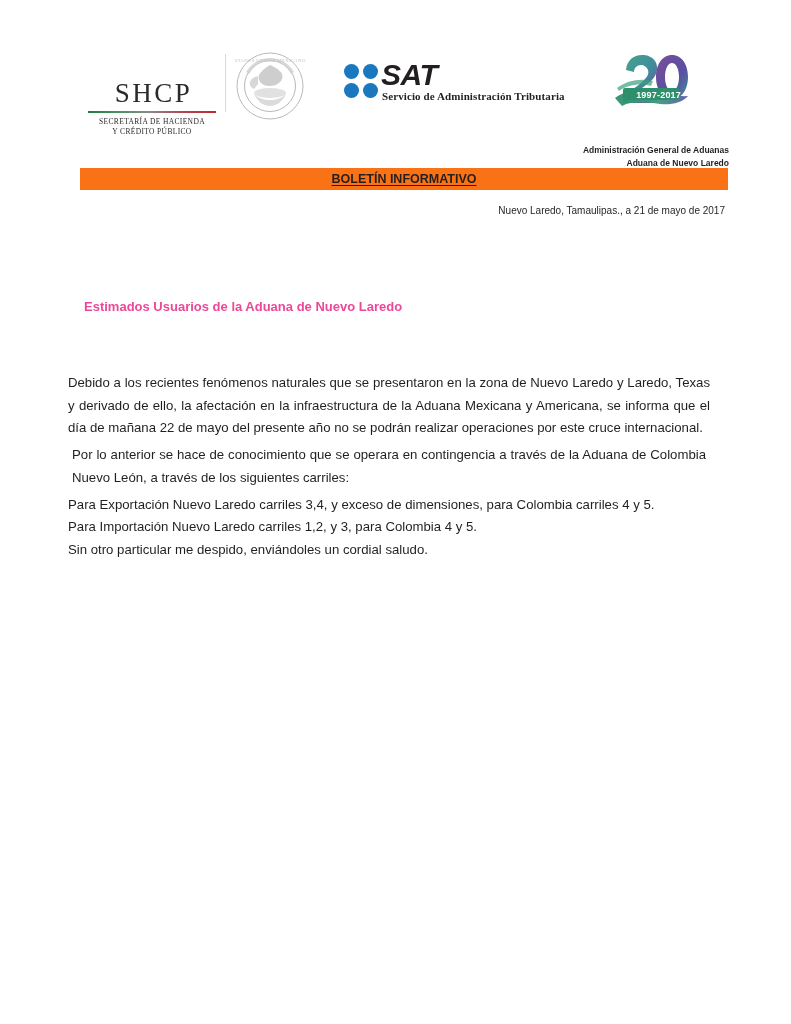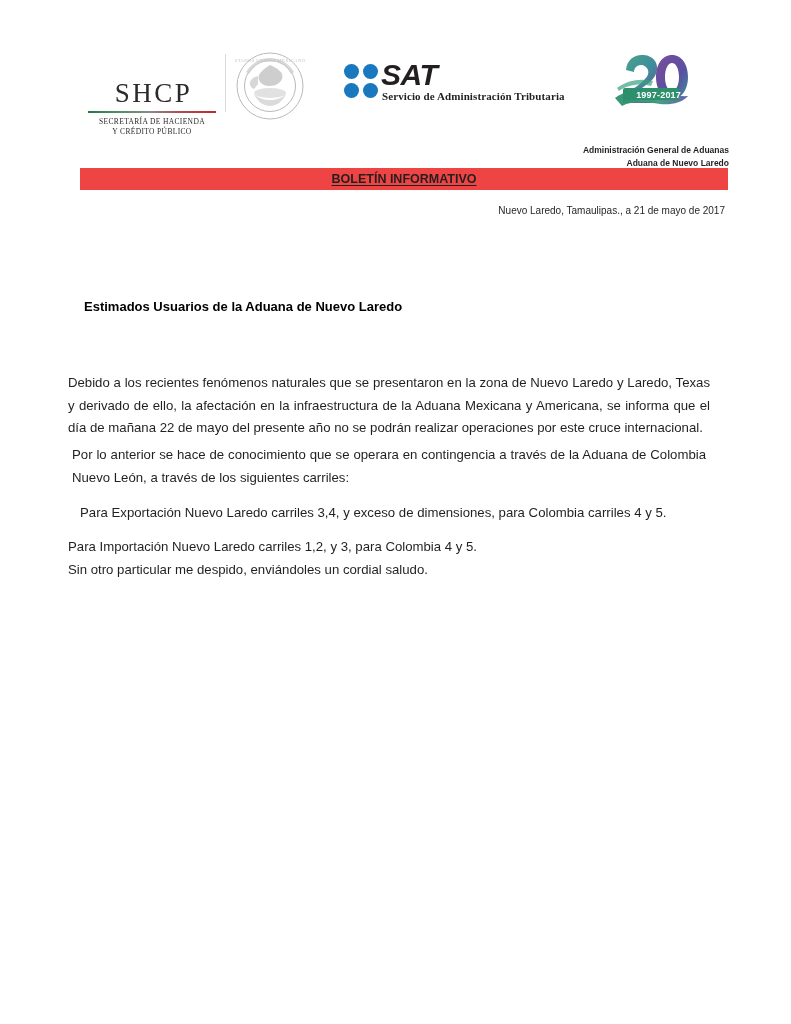--- a/index.html
+++ b/index.html
@@ -162,21 +162,21 @@
     color: #231f20;
   }
 
   
   .title-band {
     position: absolute;
     left: 80px;
     top: 168px;
     width: 648px;
     height: 22px;
-    background: #ef4444;
+    background: #f97316;
   }
   .title-band-text {
     position: absolute;
     left: 0;
     top: 0;
     width: 648px;
     height: 22px;
     line-height: 22px;
     text-align: center;
     font-size: 12.5px;
@@ -196,21 +196,21 @@
     white-space: nowrap;
   }
 
   
   .salutation {
     position: absolute;
     left: 84px;
     top: 299px;
     font-size: 13px;
     font-weight: bold;
-    color: #000000;
+    color: #ec4899;
   }
 
   
   .body-block {
     position: absolute;
     left: 68px;
     top: 372px;
     width: 642px;
   }
   .para {
@@ -318,18 +318,18 @@
     <div class="title-band-text">BOLETÍN INFORMATIVO</div>
   </div>
 
   <div class="date-line">Nuevo Laredo, Tamaulipas., a 21 de mayo de 2017</div>
 
   <div class="salutation">Estimados Usuarios de la Aduana de Nuevo Laredo</div>
 
   <div class="body-block">
     <p class="para justified" style="margin:0">Debido a los recientes fenómenos naturales que se presentaron en la zona de Nuevo Laredo y Laredo, Texas y derivado de ello, la afectación en la infraestructura de la Aduana Mexicana y Americana, se informa que el día de mañana 22 de mayo del presente año no se podrán realizar operaciones por este cruce internacional.</p>
     <p class="para justified p-gap-lg" style="margin:4px">Por lo anterior se hace de conocimiento que se operara en contingencia a través de la Aduana de Colombia Nuevo León, a través de los siguientes carriles:</p>
-    <p class="para p-gap-md" style="margin:12px">Para Exportación Nuevo Laredo carriles 3,4, y exceso de dimensiones, para Colombia carriles 4 y 5.</p>
+    <p class="para p-gap-md" style="margin:0">Para Exportación Nuevo Laredo carriles 3,4, y exceso de dimensiones, para Colombia carriles 4 y 5.</p>
     <p class="para p-gap-md" style="margin:0">Para Importación Nuevo Laredo carriles 1,2, y 3, para Colombia 4 y 5.</p>
     <p class="para p-gap-md" style="margin:0">Sin otro particular me despido, enviándoles un cordial saludo.</p>
   </div>
 
 </div>
 
 </body></html>

